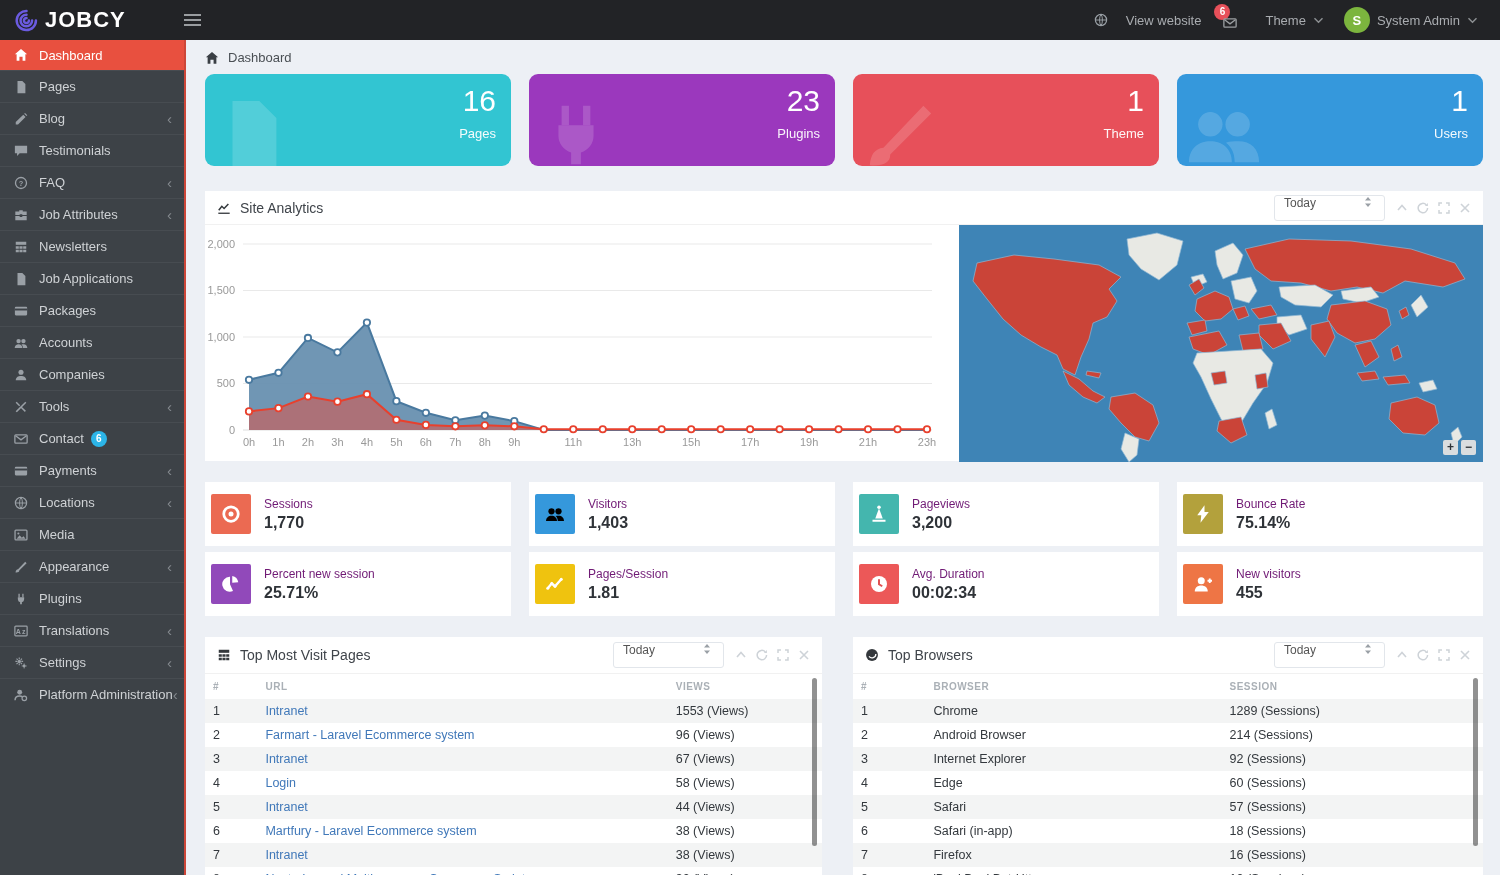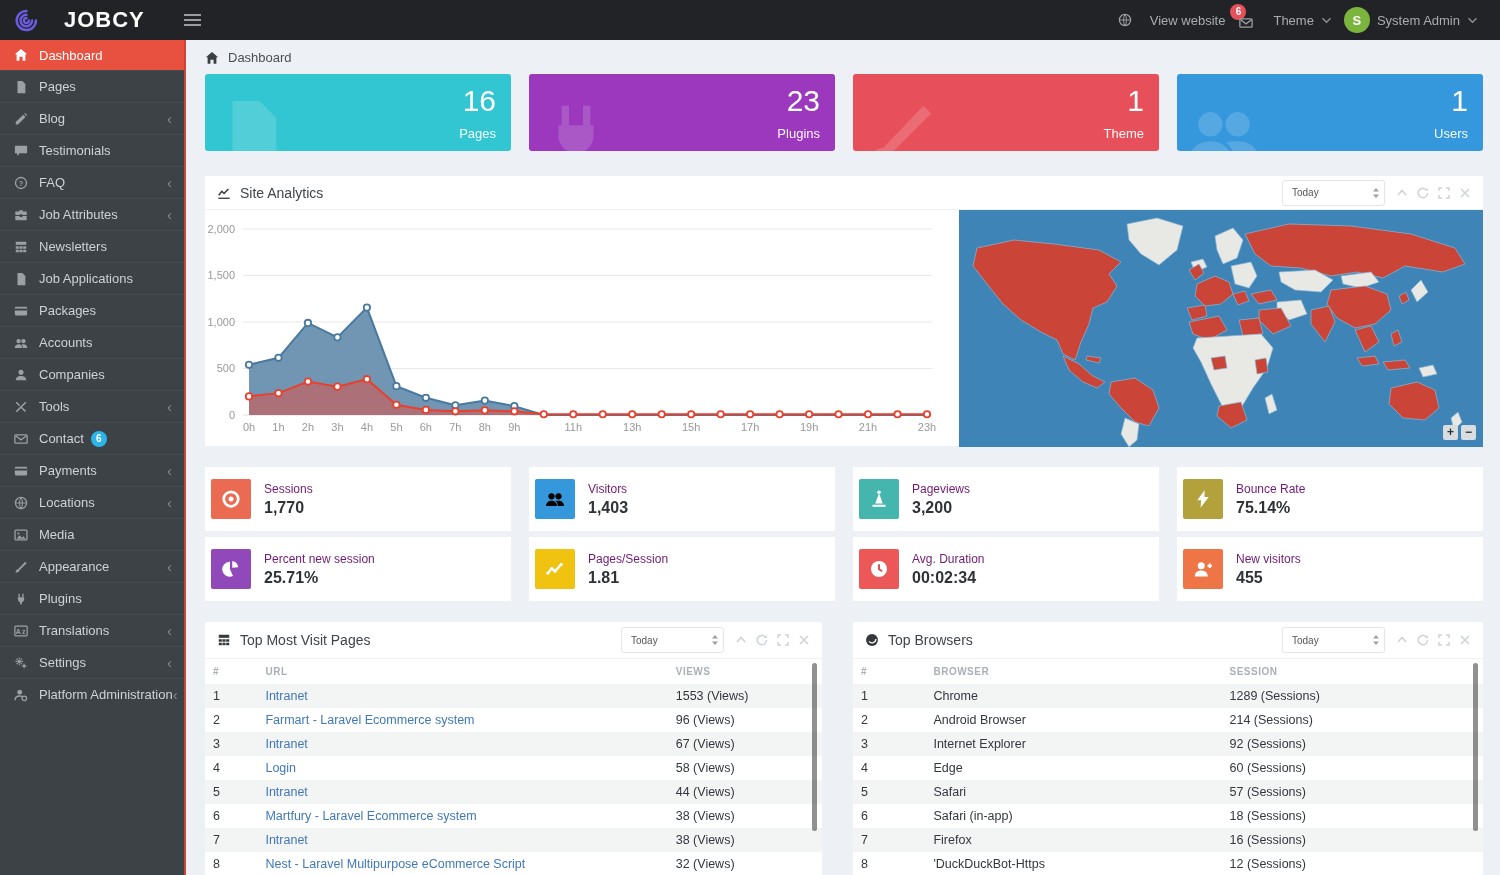--- a/index.html
+++ b/index.html
@@ -1,24 +1,24 @@
 <!DOCTYPE html>
 <html><head>
 <meta charset="utf-8">
 <style>
   html,body{margin:0;padding:0}
   body{width:1500px;height:875px;overflow:hidden;background:#edf0f5;
        font-family:"Liberation Sans",sans-serif;-webkit-font-smoothing:antialiased}
   
   .topbar{height:40px;background:#222326;display:flex;align-items:center}
-  .logo-area{width:156px;padding-left:14px;display:flex;align-items:center;gap:25px}
+  .logo-area{width:156px;padding-left:14px;display:flex;align-items:center;gap:6px}
   .logo-text{color:#fff;font-size:22px;font-weight:bold;letter-spacing:1px}
   .hamburger{display:flex;flex-direction:column;gap:3px;margin-left:14px;cursor:pointer}
   .hamburger span{display:block;width:17px;height:2px;background:#9a9da0}
-  .tb-right{margin-left:auto;display:flex;align-items:center;gap:12px;padding-right:22px;
+  .tb-right{margin-left:auto;display:flex;align-items:center;gap:20px;padding-right:22px;
             color:#a9acb0;font-size:13px}
   .tb-item{display:flex;align-items:center;gap:7px;cursor:pointer}
   .msg-wrap{position:relative;width:24px;height:30px;cursor:pointer}
   .msg-wrap .env{position:absolute;left:2px;top:11px;color:#9b9ea1;display:flex}
   .badge-red{position:absolute;top:-1px;left:-7px;background:#e7505a;color:#fff;width:16px;height:16px;
              border-radius:50%;font-size:10px;line-height:16px;text-align:center;font-weight:bold}
   .avatar{width:26px;height:26px;border-radius:50%;background:#7cb53e;color:#fff;font-size:13px;
           font-weight:bold;display:flex;align-items:center;justify-content:center}
   .chev-dn{display:flex;color:#8d9093}
   
@@ -32,32 +32,32 @@
   .s-item.active .s-icon{color:#fff}
   .s-chev{margin-left:auto;color:#84898e;font-size:15px;line-height:1}
   .s-badge{margin-left:7px;background:#2cb5e8;color:#fff;width:16px;height:16px;border-radius:50%;
            font-size:10px;line-height:16px;text-align:center;font-weight:bold}
   .main{flex:1;padding:0 17px 0 19px;overflow:hidden}
   
   .breadcrumb{display:flex;align-items:center;gap:8px;margin:10px 0 9px;color:#4a4f54;font-size:13px}
   .breadcrumb .s-icon{color:#3a3f44;margin:0}
   
   .cards{display:grid;grid-template-columns:repeat(4,1fr);gap:18px;margin-bottom:25px}
-  .card{height:77px;border-radius:3px;position:relative;color:#fff;overflow:hidden;cursor:pointer}
+  .card{height:92px;border-radius:9px;position:relative;color:#fff;overflow:hidden;cursor:pointer}
   .card .num{position:absolute;top:10px;right:15px;font-size:30px;font-weight:normal}
   .card .lbl{position:absolute;top:52px;right:15px;font-size:13px;opacity:.95}
   .card .bgicon{position:absolute;left:8px;top:22px;opacity:.16;color:#fff}
   
   .panel{background:#fff}
   .phead{height:33px;display:flex;align-items:center;padding:0 12px;border-bottom:1px solid #f1f1f1}
   .ptitle{display:flex;align-items:center;gap:8px;font-size:14px;color:#3f444a}
   .ptitle .s-icon{color:#34383c;margin:0}
   .pctrl{margin-left:auto;display:flex;align-items:center}
-  .m-select{display:flex;align-items:center;justify-content:space-between;width:88px;height:24px;
-            border:1px solid #e2e6eb;border-radius:3px;padding:0 4px 0 9px;font-size:10px;
+  .m-select{display:flex;align-items:flex-start;justify-content:space-between;width:88px;height:24px;
+            border:1px solid #e2e6eb;border-radius:3px;padding:0 12px 0 9px;font-size:12px;
             color:#555;background:#fff;cursor:pointer}
   .tools{display:flex;gap:9px;color:#ced3d8;margin-left:11px}
   .tools span{cursor:pointer;display:flex}
   .apanel{height:270px;margin-bottom:21px}
   .abody{position:relative;height:237px}
   #chartbox{position:absolute;left:0;top:0}
   .mapbox{position:absolute;right:0;top:0;width:524px;height:237px}
   .map-zoom{position:absolute;right:7px;bottom:7px;display:flex;gap:3px}
   .mzbtn{width:15px;height:15px;background:#dadddf;border-radius:2px;color:#2f3338;font-size:12px;
          line-height:14px;text-align:center;cursor:pointer;font-weight:bold}

